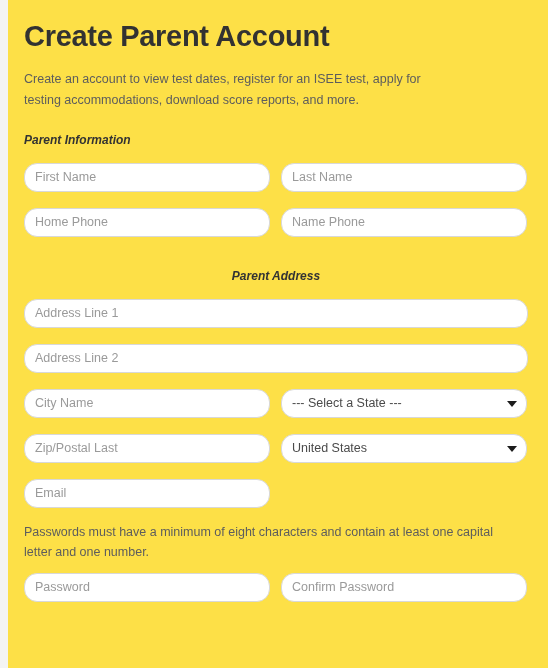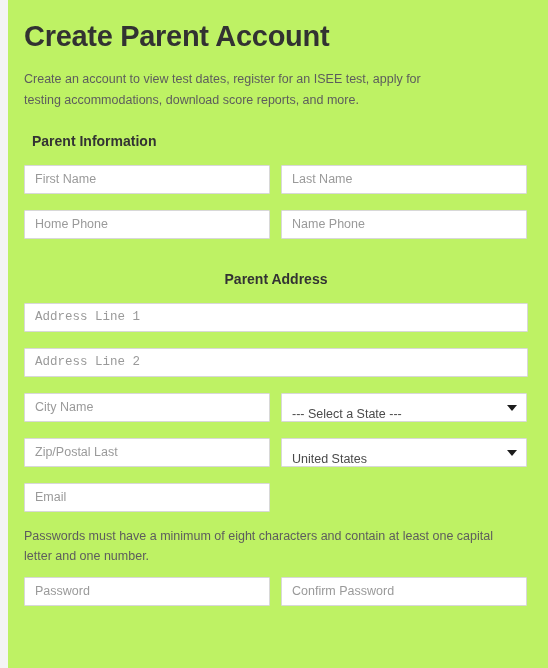--- a/index.html
+++ b/index.html
@@ -11,21 +11,21 @@
     width: 548px;
     height: 668px;
     overflow: hidden;
     font-family: "Liberation Sans", sans-serif;
     -webkit-font-smoothing: antialiased;
   }
   .page {
     position: relative;
     width: 548px;
     height: 668px;
-    background: #bef264;
+    background: #fde047;
     box-sizing: border-box;
   }
   
   .left-gutter {
     position: absolute;
     left: 0; top: 0;
     width: 8px; height: 668px;
     background: #f4f4f4;
   }
   .content {
@@ -44,58 +44,58 @@
     letter-spacing: -0.3px;
   }
   .page-desc {
     margin: 16px 0 0 0;
     font-size: 12.5px;
     line-height: 1.65;
     color: #5d5d5d;
     max-width: 430px;
   }
   .section-heading {
-    margin: 8px;
-    font-size: 14px;
+    margin: 0;
+    font-size: 12px;
     font-weight: bold;
     color: #333333;
+    font-style: italic;
   }
   .sec-parent-info { margin-top: 22px; }
   .sec-parent-addr { margin-top: 32px; text-align: center; }
 
   .row {
     display: flex;
     gap: 11px;
     margin-top: 16px;
   }
   .row.tight { margin-top: 6px; }
 
   .col { width: 246px; flex: 0 0 246px; }
-  .col-full { width: 504px; flex: 0 0 504px; font-family: Liberation Mono, monospace; }
+  .col-full { width: 504px; flex: 0 0 504px; }
 
   .field {
     position: relative;
     box-sizing: border-box;
     width: 100%;
     height: 29px;
     background: #ffffff;
     border: 1px solid #d8d8d8;
-    border-radius: 1px;
+    border-radius: 13px;
     display: flex;
     align-items: center;
     padding: 0 10px;
     font-size: 12.5px;
     color: #9a9a9a;
     overflow: hidden;
     white-space: nowrap;
   }
   .field.select {
     color: #4a4a4a;
     padding-right: 26px;
-    align-items: flex-end;
   }
   .caret {
     position: absolute;
     right: 9px;
     top: 50%;
     margin-top: -2px;
     width: 0; height: 0;
     border-left: 5px solid transparent;
     border-right: 5px solid transparent;
     border-top: 6px solid #1c1c1c;

